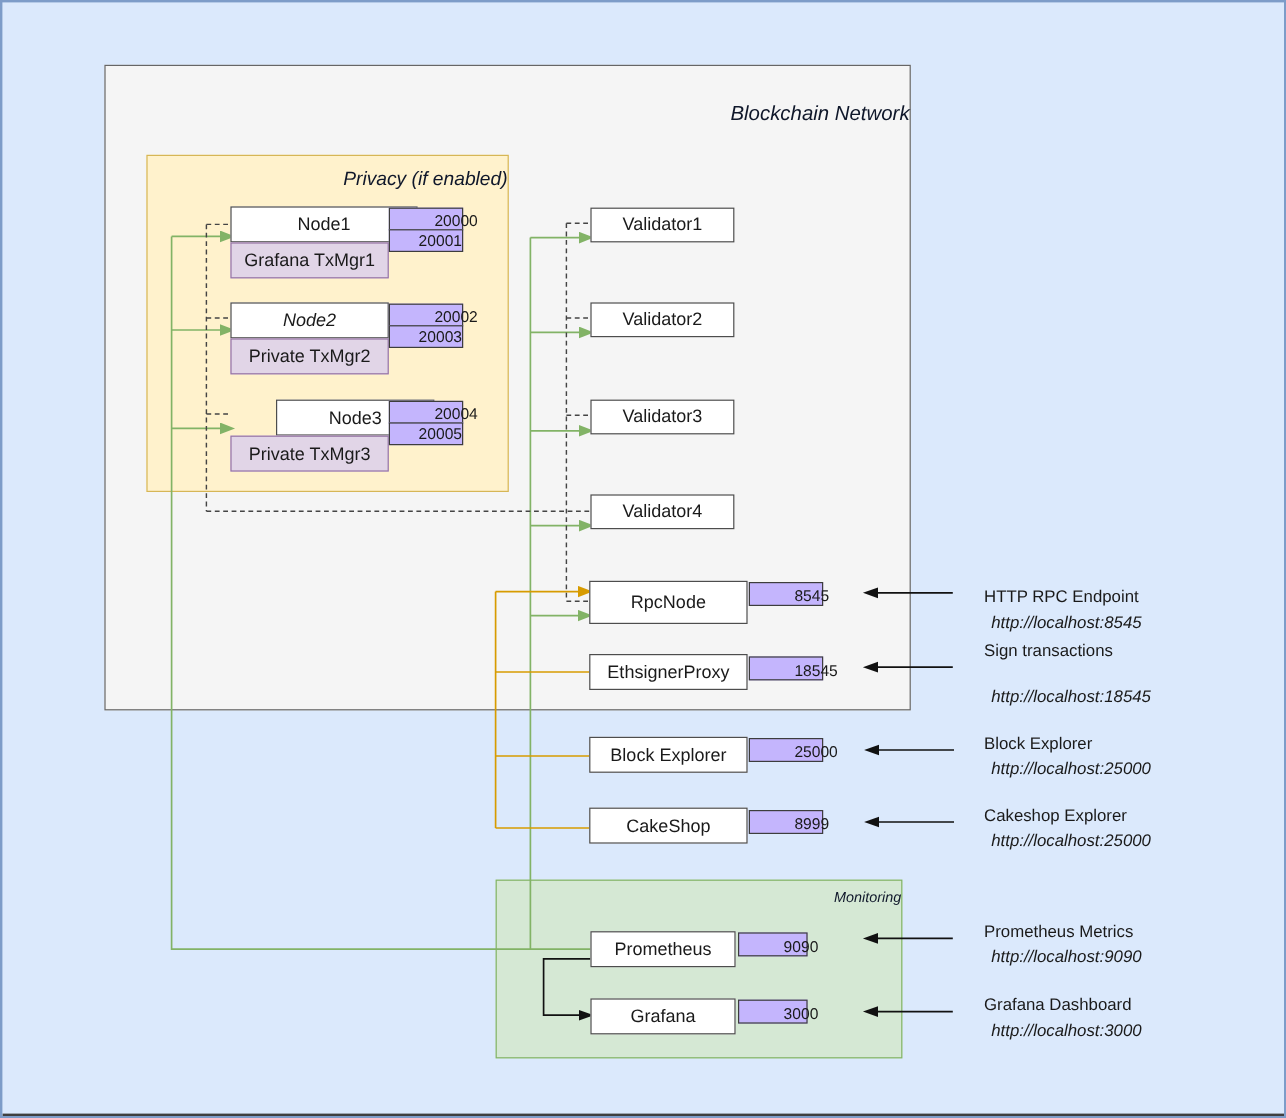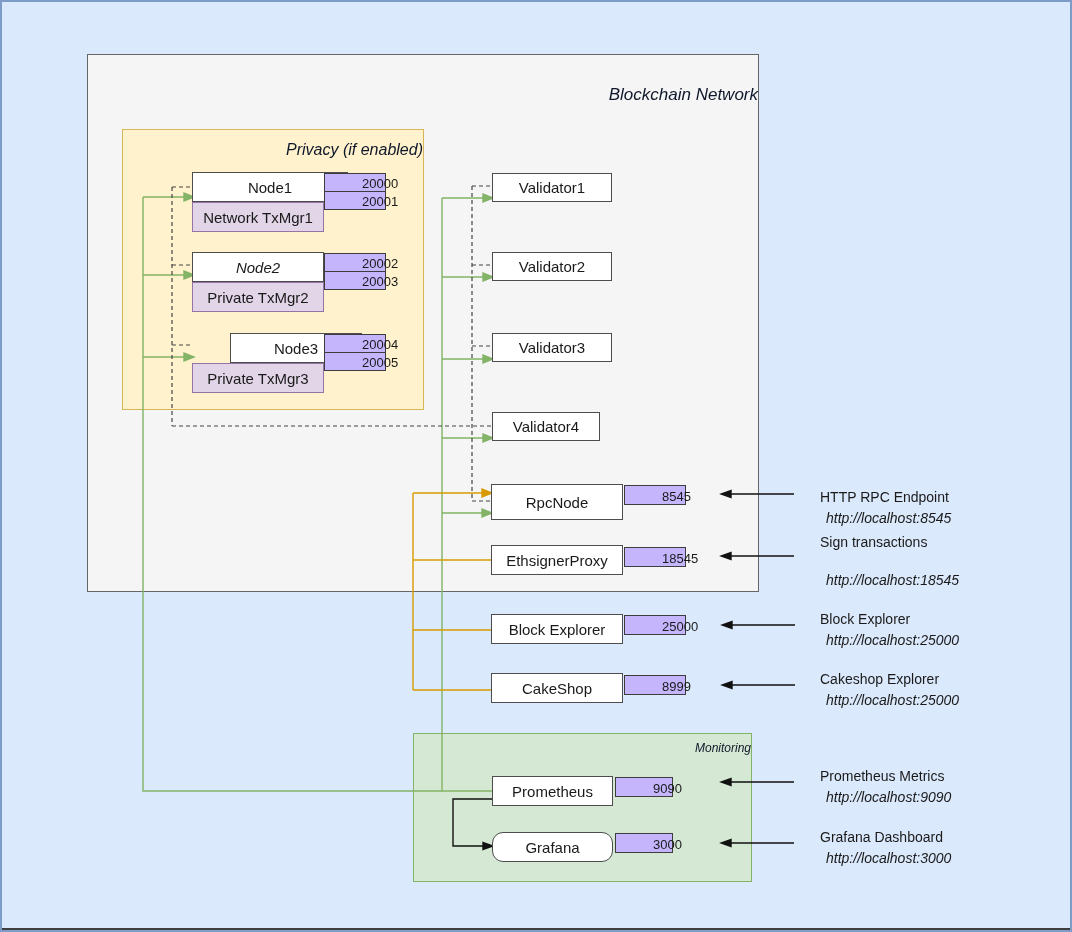--- a/index.html
+++ b/index.html
@@ -21,21 +21,21 @@
   .nbox{
     position:absolute;box-sizing:border-box;background:#fff;border:1px solid #4d4d4d;
     display:flex;align-items:center;justify-content:center;font-size:15px;z-index:10;
   }
   .txmgr{background:#e1d5e7;border-color:#9673a6;}
   .portcol{position:absolute;z-index:11;display:flex;flex-direction:column;}
   .port{
     display:flex;box-sizing:border-box;background:#c4b5fd;border:1px solid #3d3d3d;
     height:19px;width:62px;align-items:flex-end;padding-left:36px;
   }
-  .portcol .port + .port{margin-top:-1px;}
+  .portcol .port + .port{margin-top:-1px;flex-direction:column;}
   .port .pl{width:6px;border-right:1px solid #3d3d3d;}
   .port .pm{flex:1;display:flex;align-items:center;justify-content:center;font-size:13px;}
   .port .pr{width:10px;border-left:1px solid #3d3d3d;}
   .svcport{position:absolute;z-index:11;height:20px;}
   .ann{position:absolute;font-size:14px;line-height:20px;white-space:nowrap;z-index:10;}
   .ann.url{font-style:italic;}
 </style>
 </head>
 <body>
 
@@ -103,21 +103,21 @@
       <line x1="792" y1="492" x2="729" y2="492" marker-end="url(#ab)"></line>
       <line x1="792" y1="554" x2="729" y2="554" marker-end="url(#ab)"></line>
       <line x1="793" y1="623" x2="730" y2="623" marker-end="url(#ab)"></line>
       <line x1="793" y1="683" x2="730" y2="683" marker-end="url(#ab)"></line>
       <line x1="792" y1="780" x2="729" y2="780" marker-end="url(#ab)"></line>
       <line x1="792" y1="841" x2="729" y2="841" marker-end="url(#ab)"></line>
     </g>
   </svg>
 
   <div class="nbox" style="left:190px;top:170px;width:156px;height:30px;">Node1</div>
-  <div class="nbox txmgr" style="left:190px;top:200px;width:132px;height:30px;">Network TxMgr1</div>
+  <div class="nbox txmgr" style="left:190px;top:200px;width:132px;height:30px;">Grafana TxMgr1</div>
   <div class="portcol" style="left:322px;top:171px;">
     <div class="port">
         <span class="pl"></span>
         <span class="pm">20000</span>
         <span class="pr"></span>
       </div>
     <div class="port">
         <span class="pl"></span>
         <span class="pm">20001</span>
         <span class="pr"></span>
@@ -150,21 +150,21 @@
     <div class="port">
         <span class="pl"></span>
         <span class="pm">20005</span>
         <span class="pr"></span>
       </div>
   </div>
 
   <div class="nbox" style="left:490px;top:171px;width:120px;height:29px;">Validator1</div>
   <div class="nbox" style="left:490px;top:250px;width:120px;height:29px;">Validator2</div>
   <div class="nbox" style="left:490px;top:331px;width:120px;height:29px;">Validator3</div>
-  <div class="nbox" style="left:490px;top:410px;width:108px;height:29px;">Validator4</div>
+  <div class="nbox" style="left:490px;top:410px;width:120px;height:29px;">Validator4</div>
 
   <div class="nbox" style="left:489px;top:482px;width:132px;height:36px;">RpcNode</div>
   <div class="svcport" style="left:622px;top:483px;">
     <div class="port" style="height:20px;">
         <span class="pl"></span>
         <span class="pm">8545</span>
         <span class="pr"></span>
       </div>
   </div>
 
@@ -197,21 +197,21 @@
 
   <div class="nbox" style="left:490px;top:774px;width:121px;height:30px;">Prometheus</div>
   <div class="svcport" style="left:613px;top:775px;">
     <div class="port" style="height:20px;width:58px;">
         <span class="pl"></span>
         <span class="pm">9090</span>
         <span class="pr"></span>
       </div>
   </div>
 
-  <div class="nbox" style="left:490px;top:830px;width:121px;height:30px;border-radius:11px;">Grafana</div>
+  <div class="nbox" style="left:490px;top:830px;width:121px;height:30px;">Grafana</div>
   <div class="svcport" style="left:613px;top:831px;">
     <div class="port" style="height:20px;width:58px;">
         <span class="pl"></span>
         <span class="pm">3000</span>
         <span class="pr"></span>
       </div>
   </div>
 
   <div class="ann" style="left:818px;top:485px;">HTTP RPC Endpoint</div>
   <div class="ann url" style="left:824px;top:506px;">http://localhost:8545</div>

